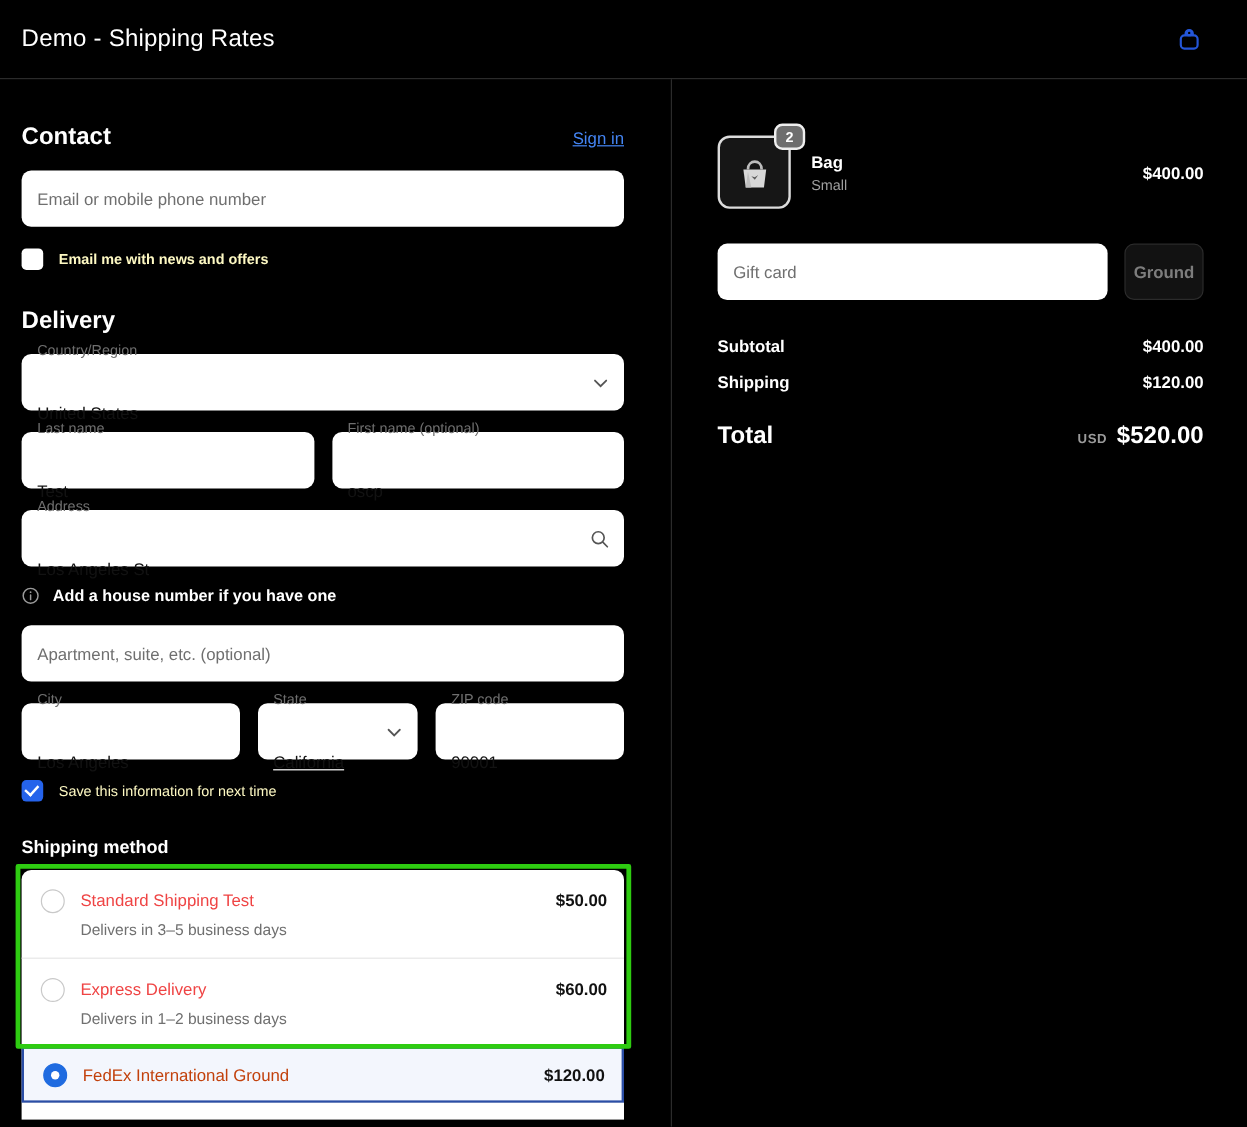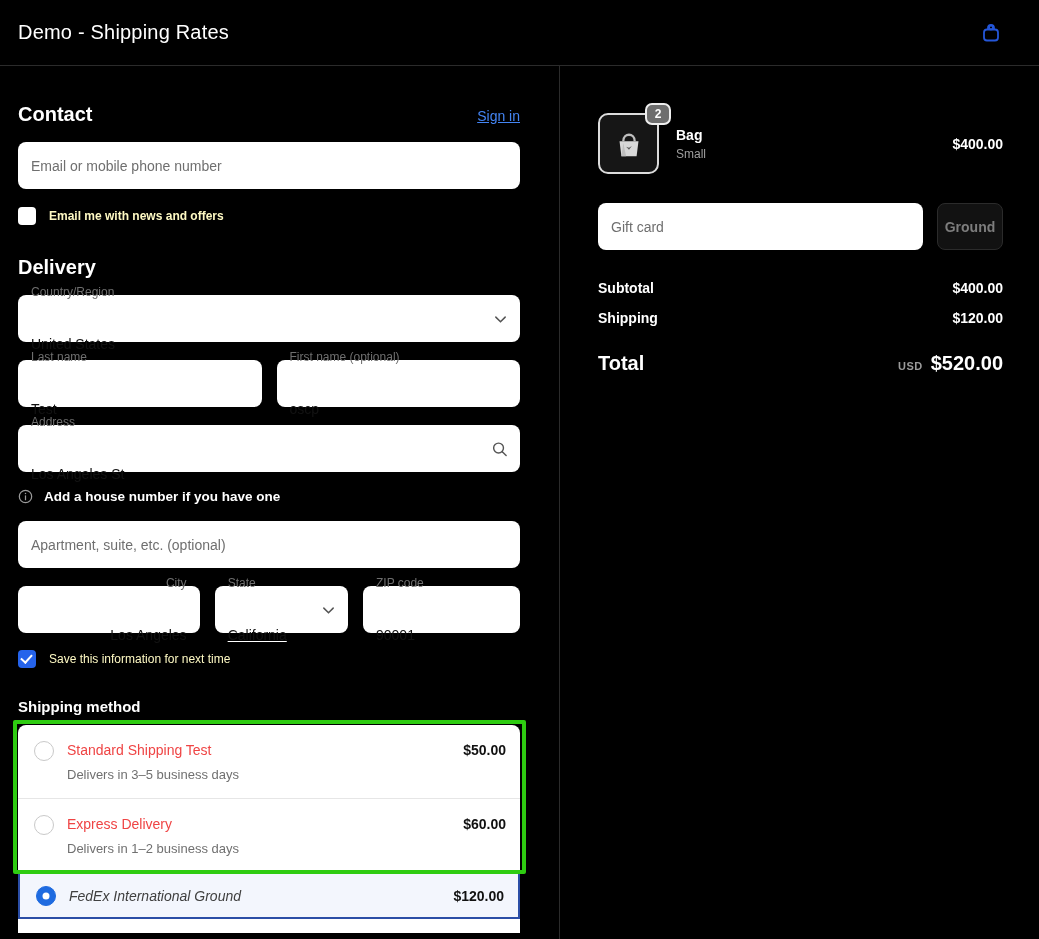--- a/index.html
+++ b/index.html
@@ -74,21 +74,21 @@
     transform:translate(-50%,-50%); background:#fff; border-radius:50%;
   }
   .opt .otext { flex:1; }
   .opt .oname { font-size:14px; color:#ef4444; line-height:20px; }
   .opt .odesc { font-size:13px; color:#707070; margin-top:7px; }
   .opt .oprice { font-size:14px; font-weight:bold; color:#111; margin-left:12px; line-height:20px; }
   .opt-selected {
     display:flex; align-items:center; padding:0 14px 0 16px; height:47px;
     background:#f3f6fd; border:2px solid #2b4ea6; cursor:pointer;
   }
-  .opt-selected .oname { font-size:14px; color:#404040; flex:1;font-style:italic; }
+  .opt-selected .oname { font-size:14px; color:#c2410c; flex:1; }
   .opt-selected .oprice { font-size:14px; font-weight:bold; color:#111; }
   .opt-cut { background:#fff; height:14px; }
   
   .product { display:flex; align-items:center; margin-top:47px; }
   .thumb {
     width:61px; height:61px; border:2px solid #dcdcdc; border-radius:10px;
     background:#161616; position:relative; display:flex; align-items:center; justify-content:center;
   }
   .qty-badge {
     position:absolute; top:-12px; right:-14px; min-width:26px; height:22px;
@@ -116,21 +116,21 @@
   .grand .cur { font-size:11px; font-weight:bold; color:#9a9a9a; letter-spacing:.5px; }
   .grand .tv { font-size:20px; font-weight:bold; }
   
   .contact-head { display:flex; align-items:baseline; justify-content:space-between; margin-top:37px; }
   .signin { font-size:14px; color:#4485f4; text-decoration:underline; cursor:pointer; }
   .mt16 { margin-top:16px; }
   .mt18 { margin-top:18px; }
   .mt17 { margin-top:17px; }
   .delivery-head { margin-top:31px; }
   .gap15 { gap:15px; }
-  .w158 { width:184px;align-items:flex-end; } .w156 { width:135px;text-decoration:underline; } .w159 { width:159px; }
+  .w158 { width:184px; } .w156 { width:135px;text-decoration:underline; } .w159 { width:159px; }
   .ship-head { margin-top:30px; }
   svg { display:block; }
 </style>
 </head>
 <body>
 
 <div class="header">
   <h1>Demo - Shipping Rates</h1>
   <button class="cart-btn">
     <span>

